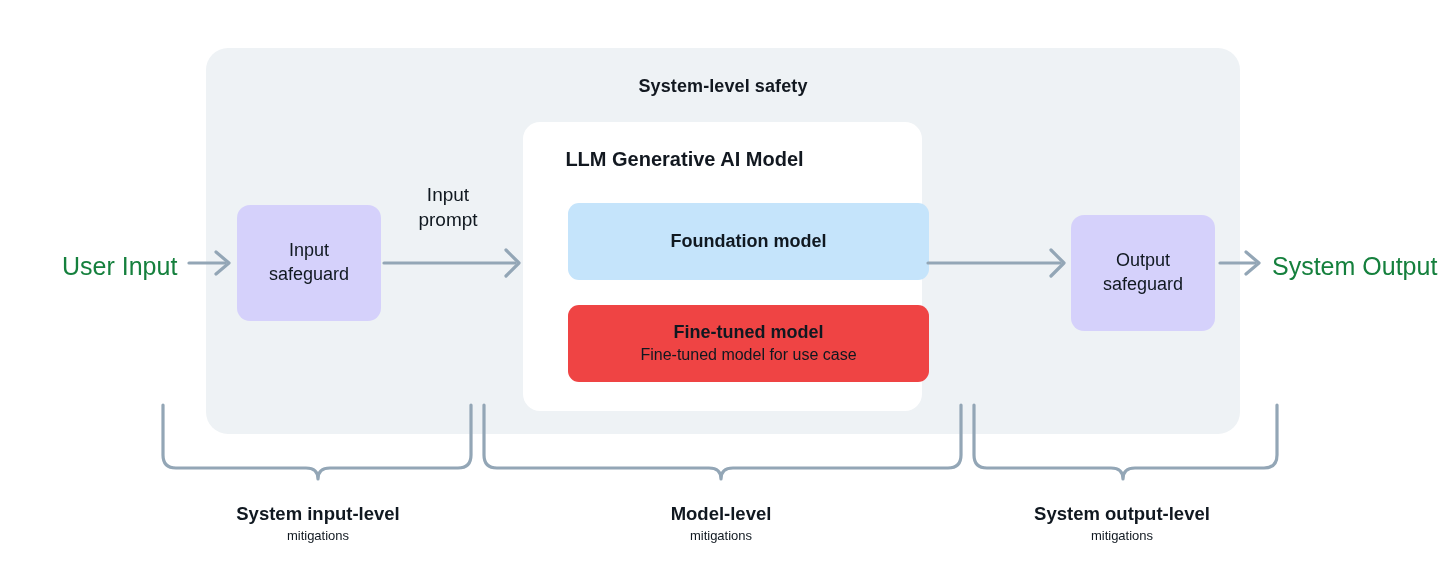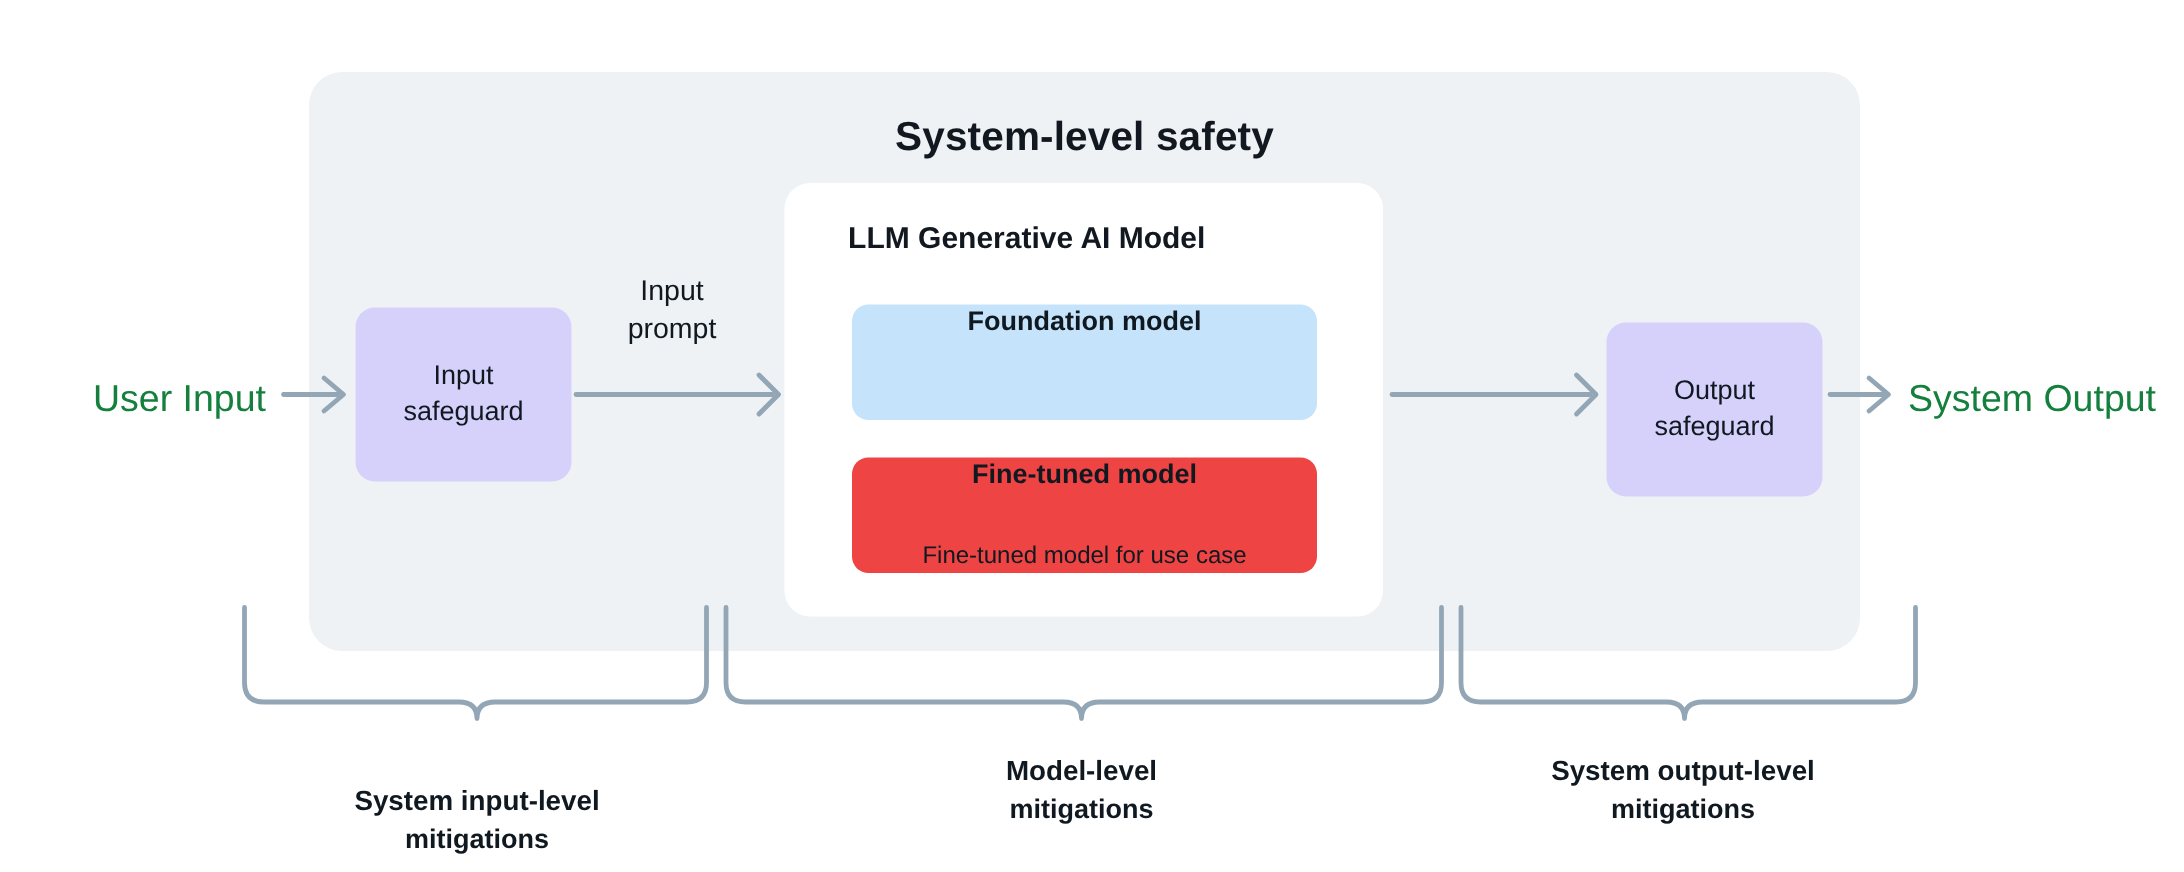--- a/index.html
+++ b/index.html
@@ -28,21 +28,21 @@
     height: 386px;
     background: #eef2f5;
     border-radius: 22px;
   }
   .system-title {
     position: absolute;
     left: 206px;
     top: 76px;
     width: 1034px;
     text-align: center;
-    font-size: 27px;
+    font-size: 18px;
     font-weight: bold;
     color: #121820;
     letter-spacing: 0.1px;
   }
 
   
   .model-card {
     position: absolute;
     left: 523px;
     top: 122px;
@@ -59,27 +59,27 @@
     text-align: center;
     font-size: 20px;
     font-weight: bold;
     color: #121820;
   }
 
   
   .inner-box {
     position: absolute;
     left: 568px;
-    width: 310px;
+    width: 361px;
     border-radius: 11px;
     box-sizing: border-box;
     display: flex;
     flex-direction: column;
     align-items: center;
-    justify-content: space-between;
+    justify-content: center;
   }
   .inner-box .title {
     font-size: 18px;
     font-weight: bold;
     color: #101820;
     line-height: 1.28;
   }
   .inner-box .sub {
     font-size: 16px;
     font-weight: normal;
@@ -155,25 +155,25 @@
     text-align: center;
     width: 360px;
     color: #101820;
   }
   .mitigation-label .m-title {
     font-size: 18.5px;
     font-weight: bold;
     line-height: 1.35;
   }
   .mitigation-label .m-sub {
-    font-size: 18px;
-    font-weight: bold;
+    font-size: 13px;
+    font-weight: normal;
     line-height: 1.35;
   }
-  #mitigation-input  { left: 138px; top: 502px; margin-top: 20px; }
+  #mitigation-input  { left: 138px; top: 502px; }
   #mitigation-model  { left: 541px; top: 502px; }
   #mitigation-output { left: 942px; top: 502px; }
 </style>
 </head>
 <body>
 
 <div id="stage">
 
   <div class="system-container"></div>
   <div class="system-title">System-level safety</div>

